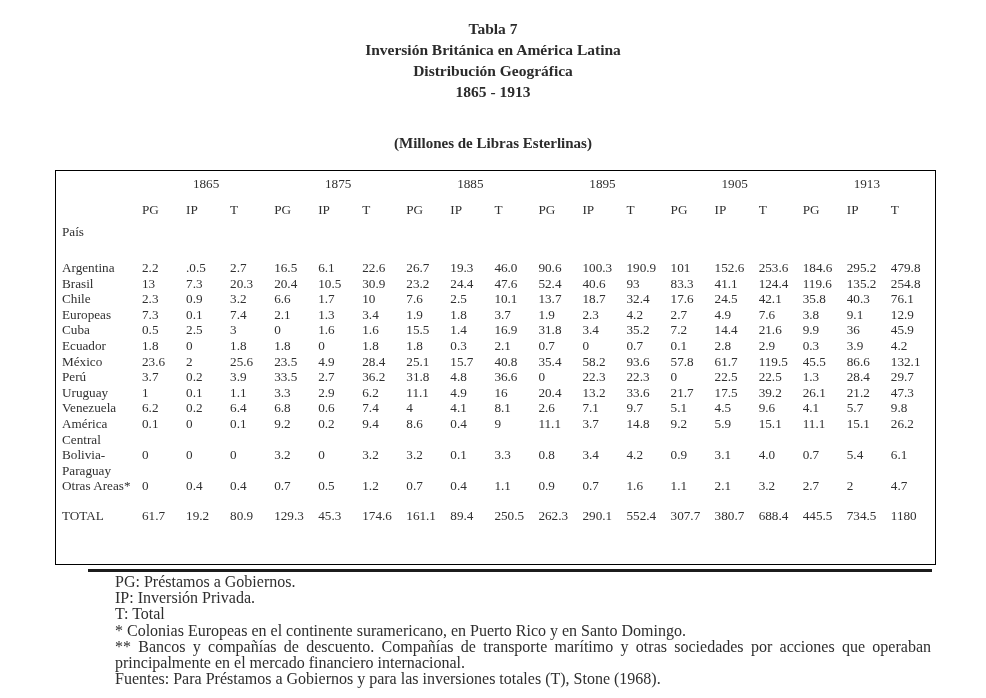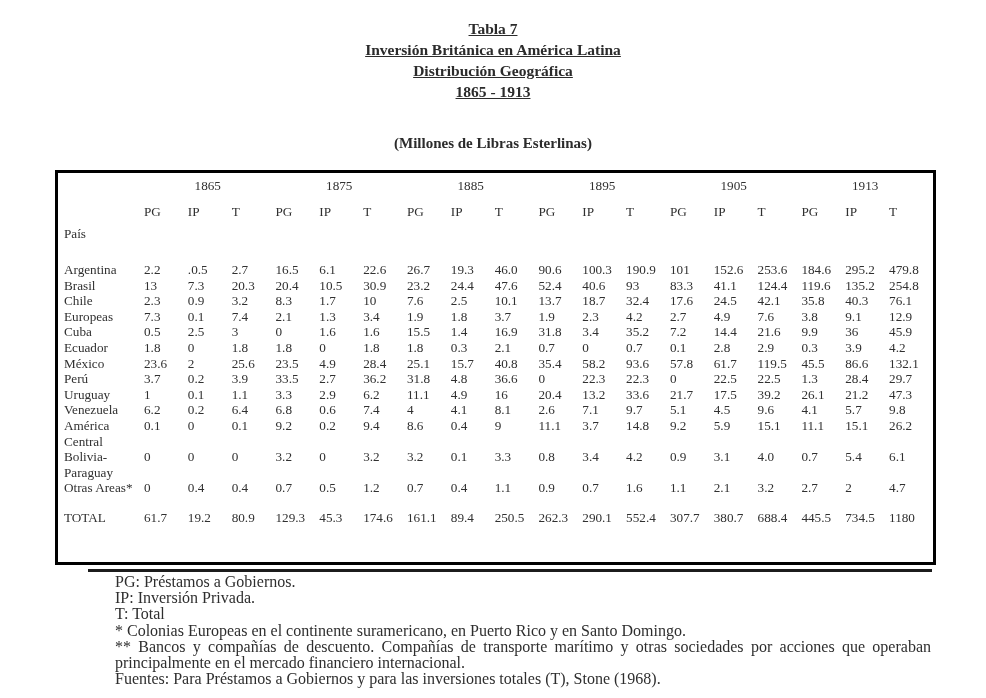--- a/index.html
+++ b/index.html
@@ -13,36 +13,35 @@
     font-family: "Liberation Serif", "DejaVu Serif", serif;
     overflow: hidden;
   }
   .title-block {
     padding-top: 18px;
     text-align: center;
     font-weight: bold;
     font-size: 15.5px;
     line-height: 21px;
     color: #2b2b2b;
-    text-decoration: underline;
   }
   .subtitle {
     margin-top: 33px;
     text-align: center;
     font-weight: bold;
     font-size: 15px;
     color: #2b2b2b;
   }
   .table-box {
     position: absolute;
     left: 55px;
     top: 170px;
     width: 881px;
     height: 395px;
-    border: 3px solid #000000;
+    border: 1px solid #000000;
     padding: 5px 2px 0 4px;
     overflow: hidden;
   }
   table.inv {
     width: 100%;
     border-collapse: collapse;
     table-layout: fixed;
     font-size: 13.2px;
     color: #303030;
   }
@@ -176,21 +175,21 @@
             <td>124.4</td>
             <td>119.6</td>
             <td>135.2</td>
             <td>254.8</td>
           </tr>
           <tr>
             <td class="country">Chile</td>
             <td>2.3</td>
             <td>0.9</td>
             <td>3.2</td>
-            <td>8.3</td>
+            <td>6.6</td>
             <td>1.7</td>
             <td>10</td>
             <td>7.6</td>
             <td>2.5</td>
             <td>10.1</td>
             <td>13.7</td>
             <td>18.7</td>
             <td>32.4</td>
             <td>17.6</td>
             <td>24.5</td>

